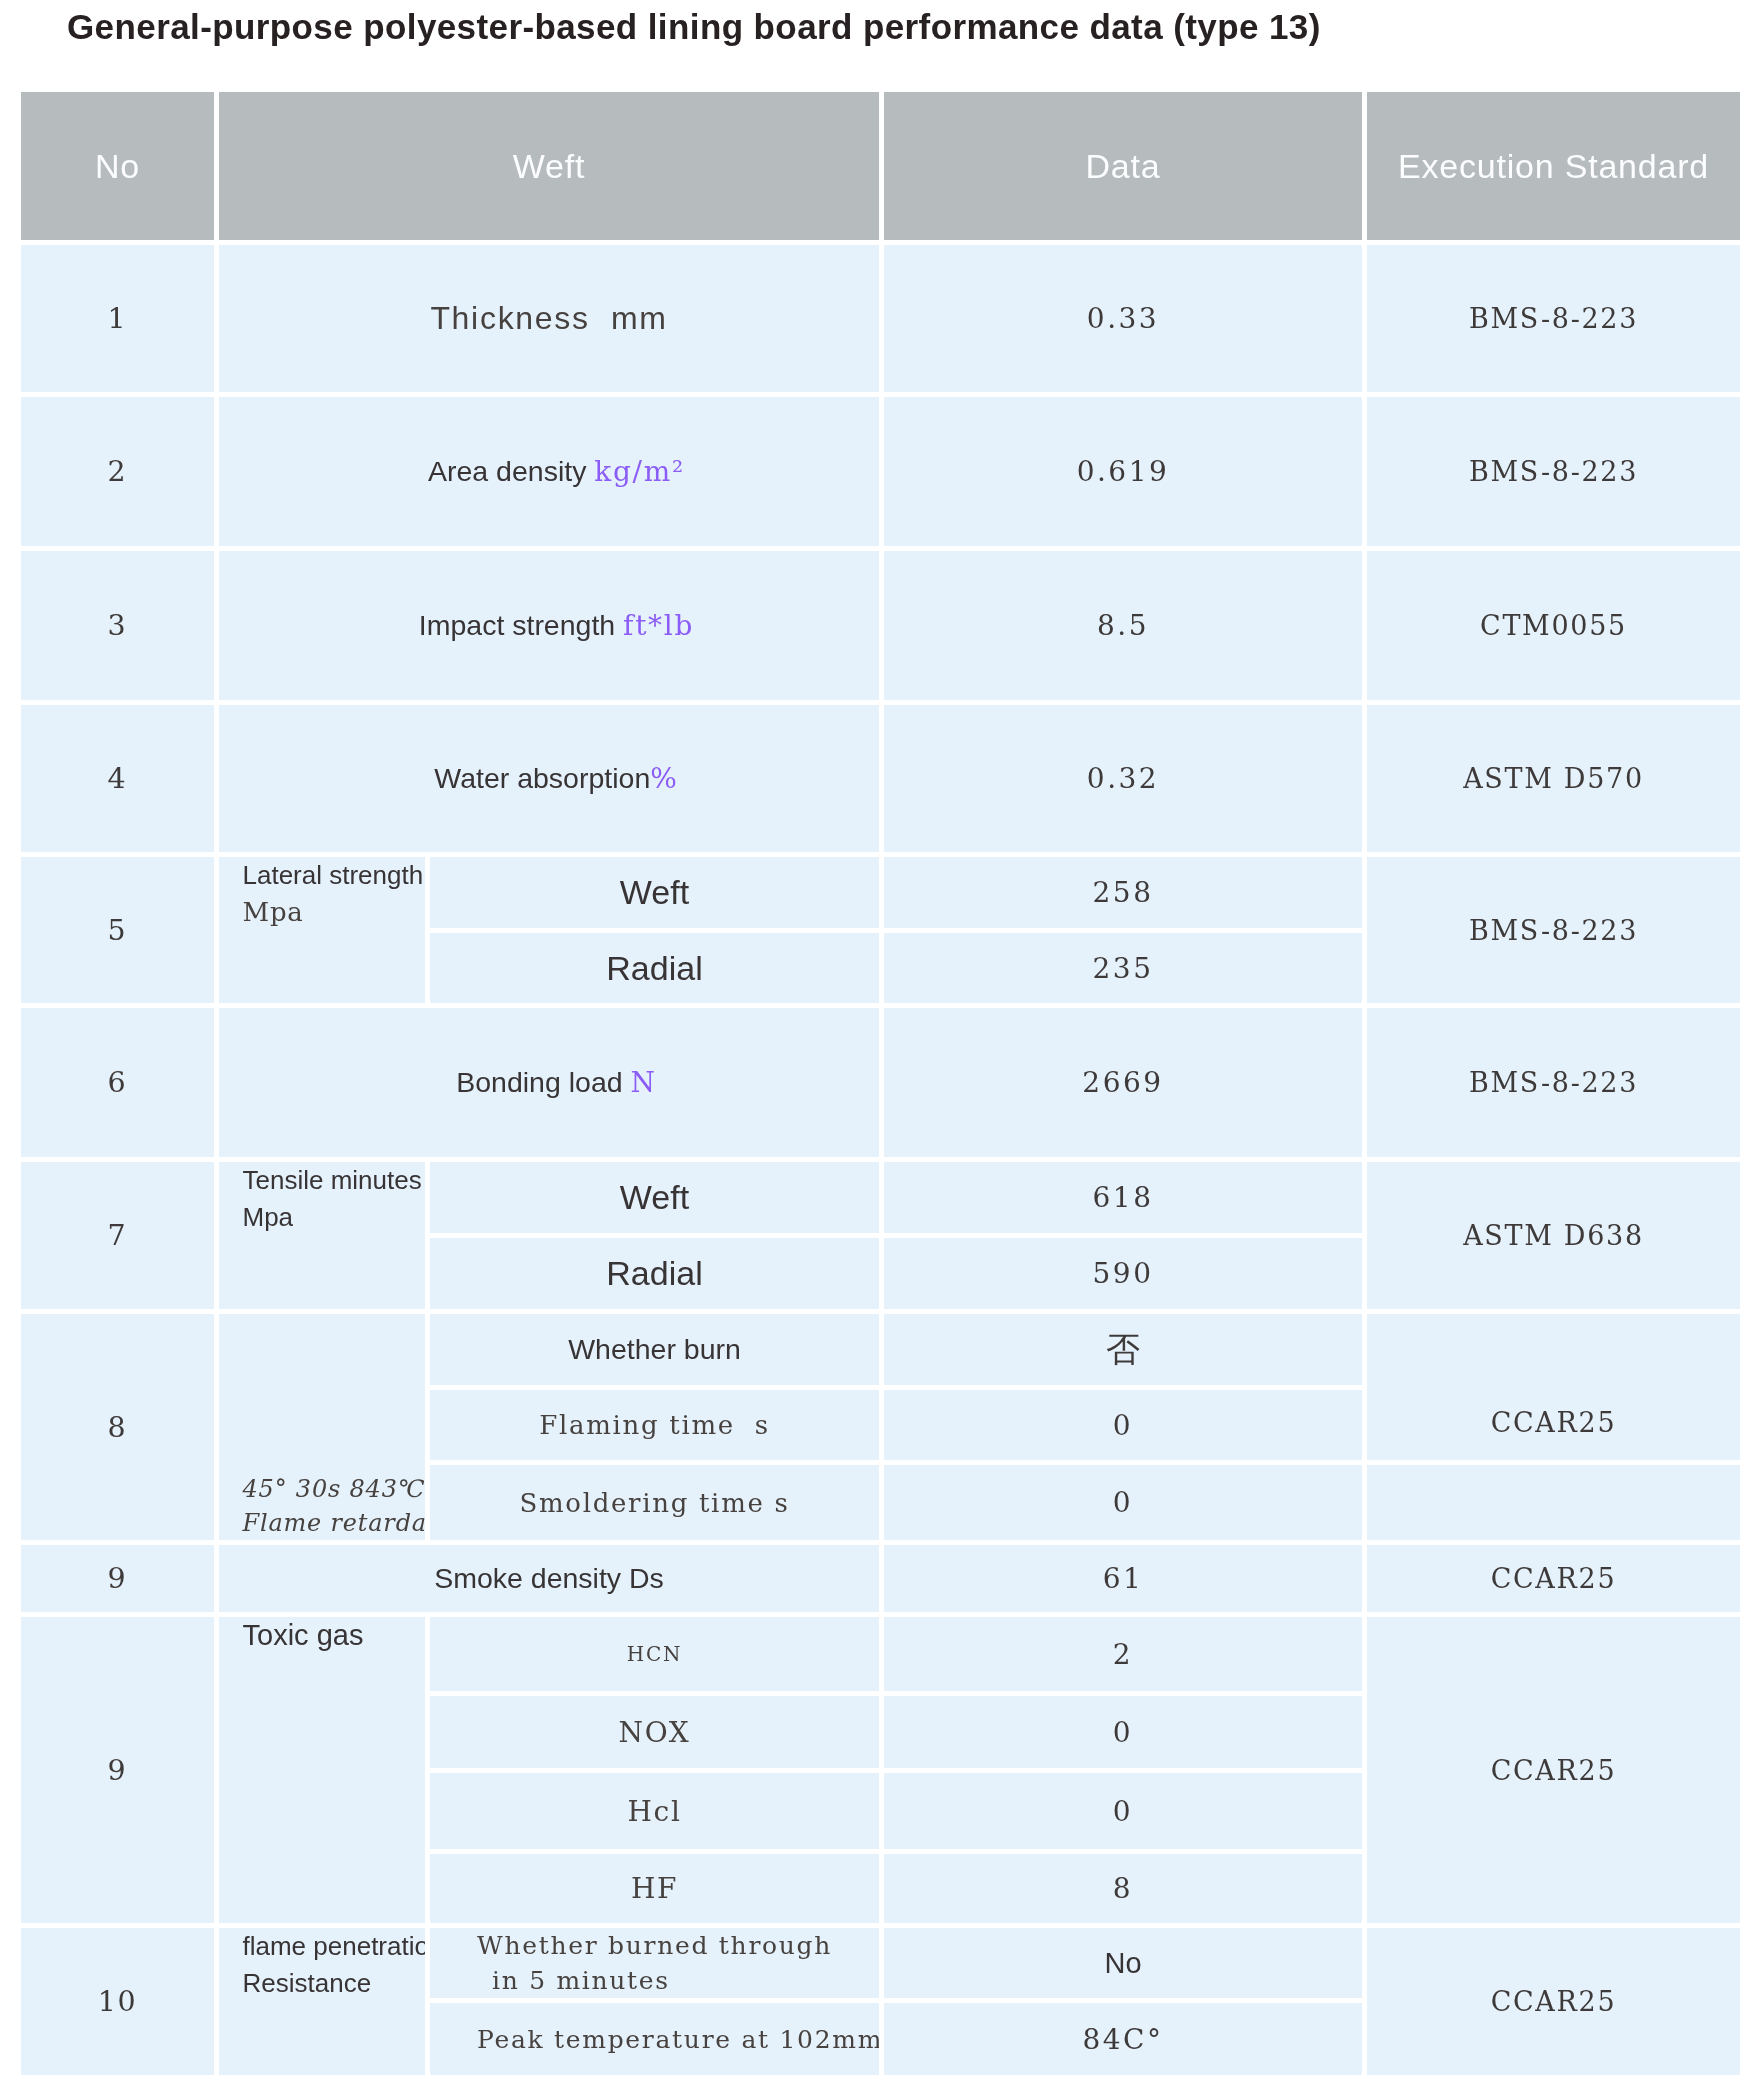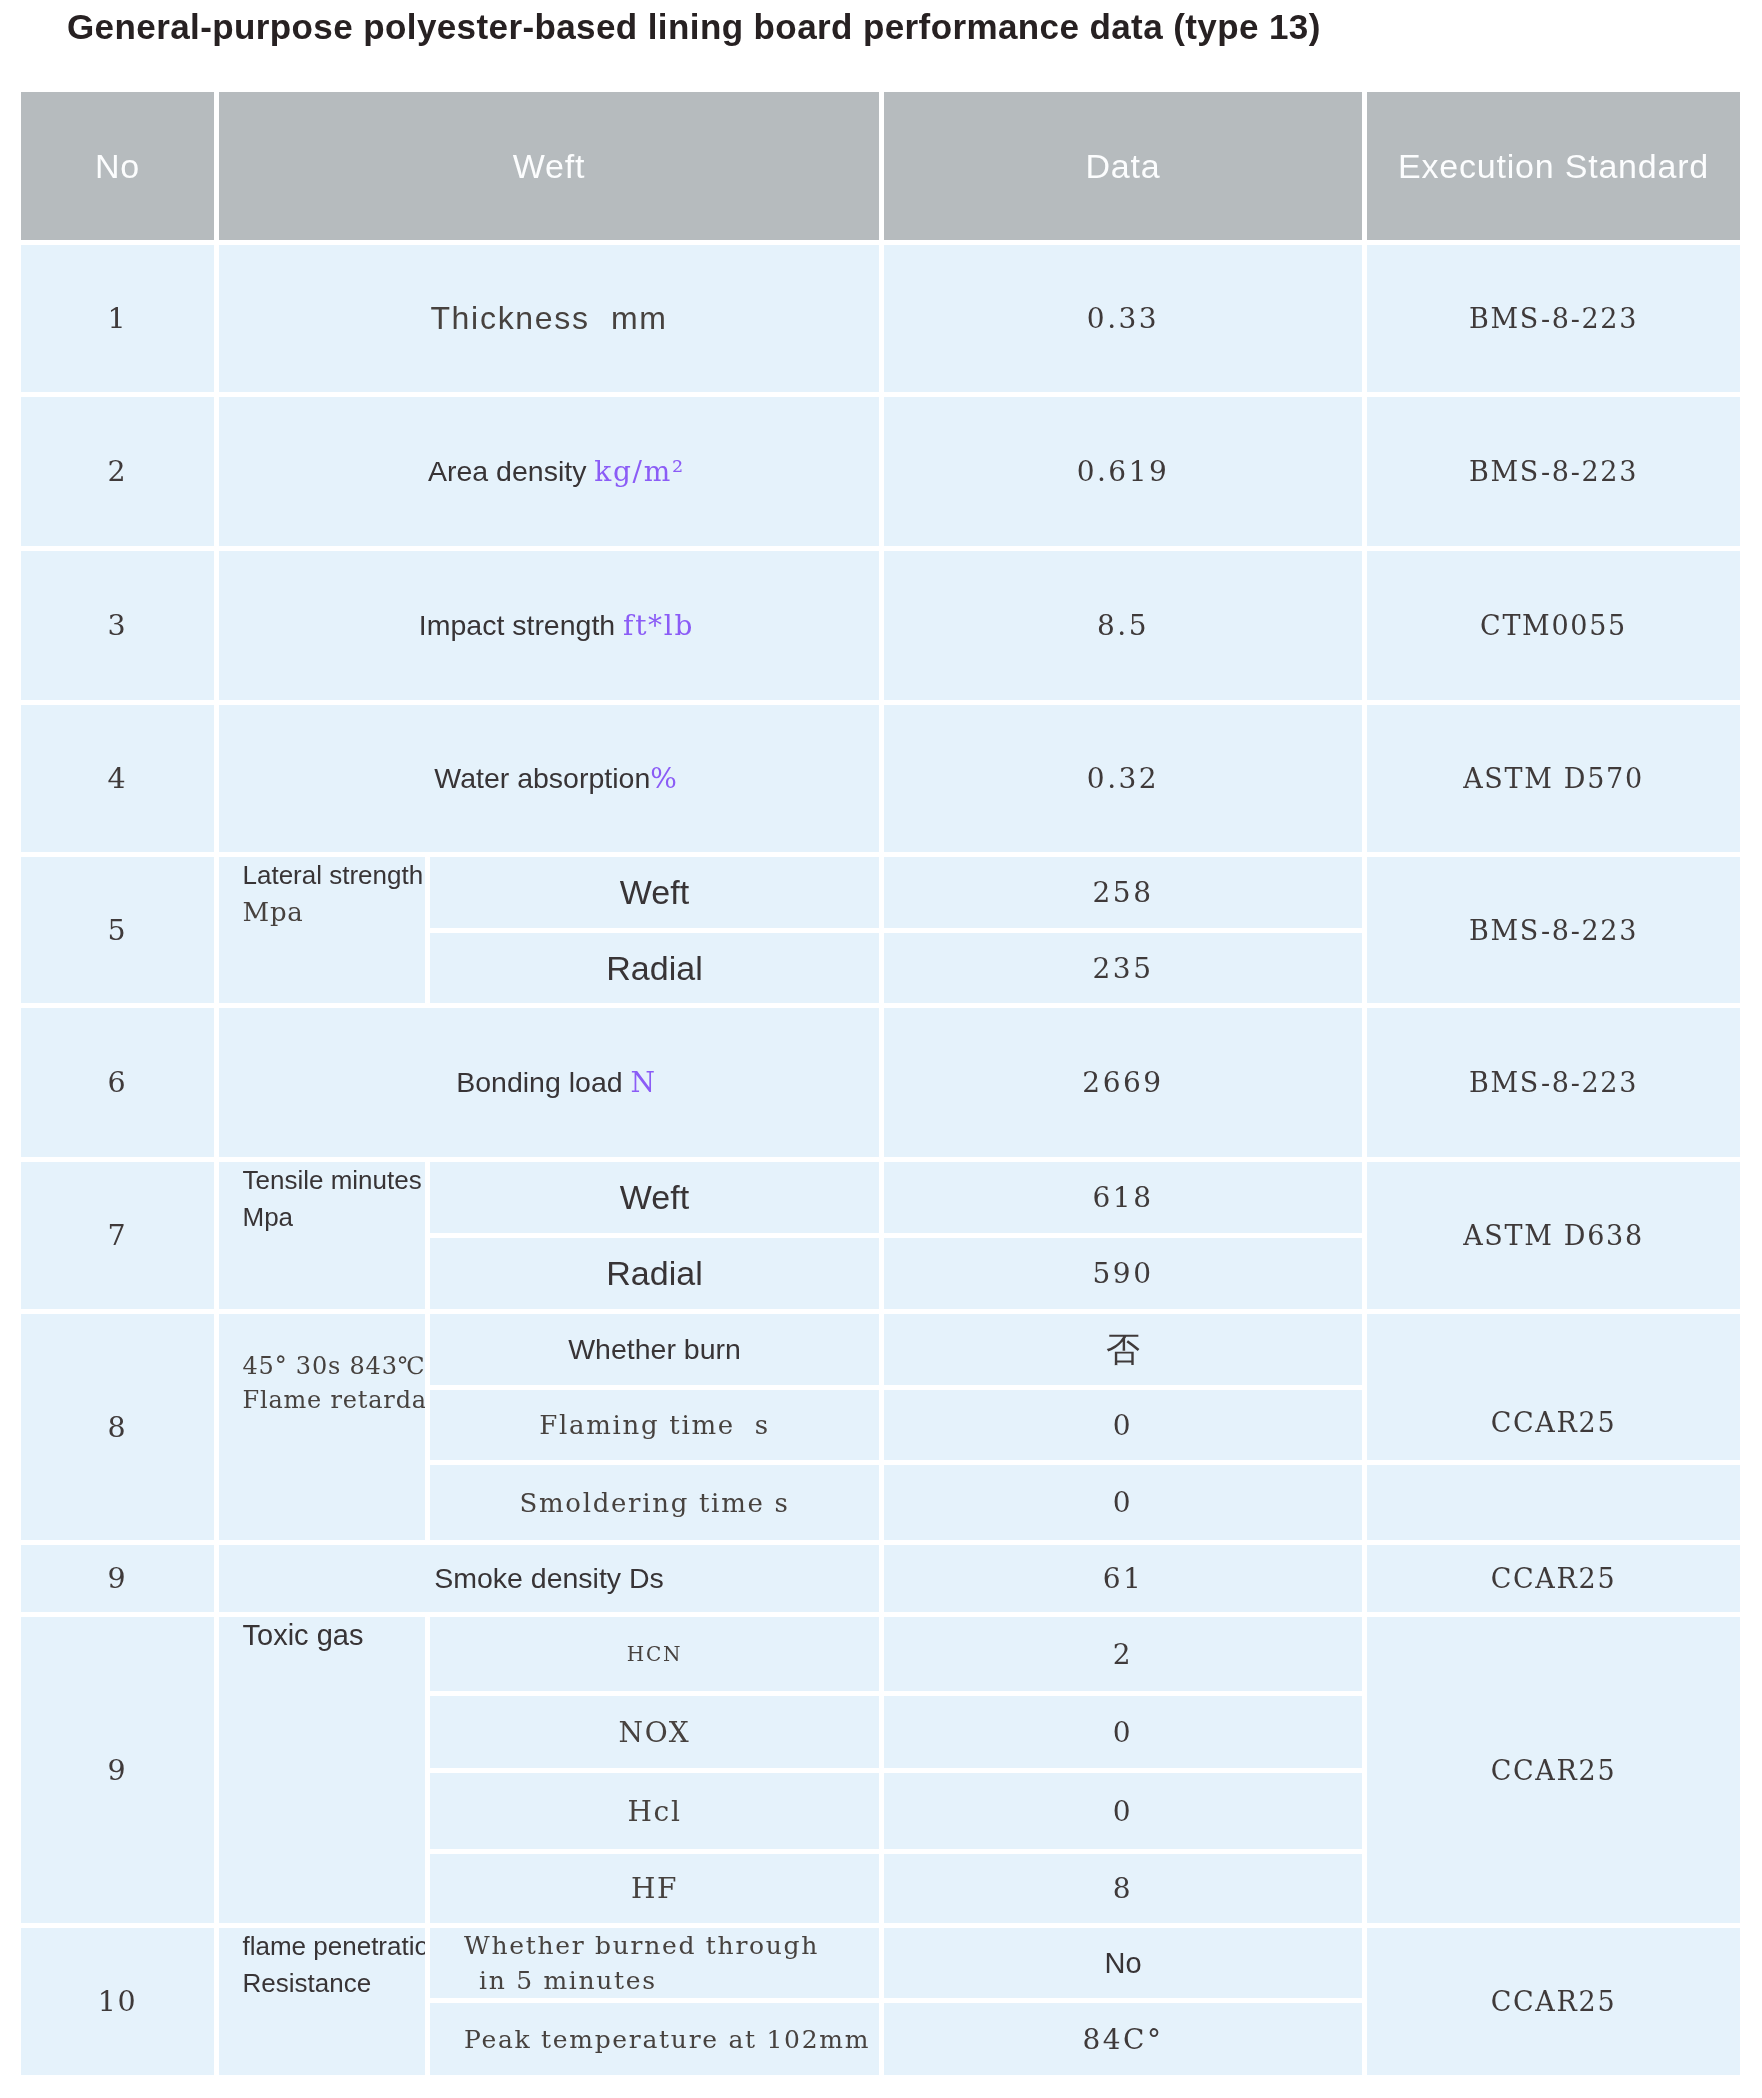--- a/index.html
+++ b/index.html
@@ -37,23 +37,23 @@
   .sub-sans{font-size:34px;font-weight:500;color:#383436;}
   .sub-serif{font-family:"DejaVu Serif",serif;font-size:26px;letter-spacing:1.7px;color:#47423f;}
   .lbl{
     justify-content:flex-start;text-align:left;padding-left:23.5px;
     flex-direction:column;align-items:flex-start;
   }
   .lbl .l1{font-size:26px;font-weight:500;color:#383436;line-height:37px;}
   .lbl .l1-big{font-size:29px;font-weight:500;color:#383436;line-height:37px;}
   .lbl .l2-serif{font-family:"DejaVu Serif",serif;font-size:26px;letter-spacing:0.8px;color:#47423f;line-height:37px;}
   .lbl .l2-sans{font-size:26px;font-weight:500;color:#383436;line-height:37px;}
-  .lbl-flame{justify-content:flex-start;padding-top:35px;}
+  .lbl-flame{justify-content:flex-end;padding-top:35px;font-style:italic;}
   .lbl-flame .fl{font-family:"DejaVu Serif",serif;font-size:24px;letter-spacing:0.8px;color:#47423f;line-height:34px;}
-  .left40{justify-content:center;align-items:flex-start;flex-direction:column;text-align:left;padding-left:34px;}
+  .left40{justify-content:center;align-items:flex-start;flex-direction:column;text-align:left;padding-left:47px;}
   .left40 .ln{font-family:"DejaVu Serif",serif;font-size:25px;letter-spacing:1.7px;color:#47423f;line-height:35px;}
   .left40 .ind{margin-left:15px;}
   .cjk{font-size:34px;letter-spacing:0;color:#3f3a3a;font-family:"DejaVu Sans",sans-serif;}
   .data-sans{font-size:29px;font-weight:500;color:#383436;}
   .std-low{align-items:flex-end;padding-bottom:22px;}
 </style>
 </head>
 <body>
 
 <div class="title">General-purpose polyester-based lining board performance data (type 13)</div>

